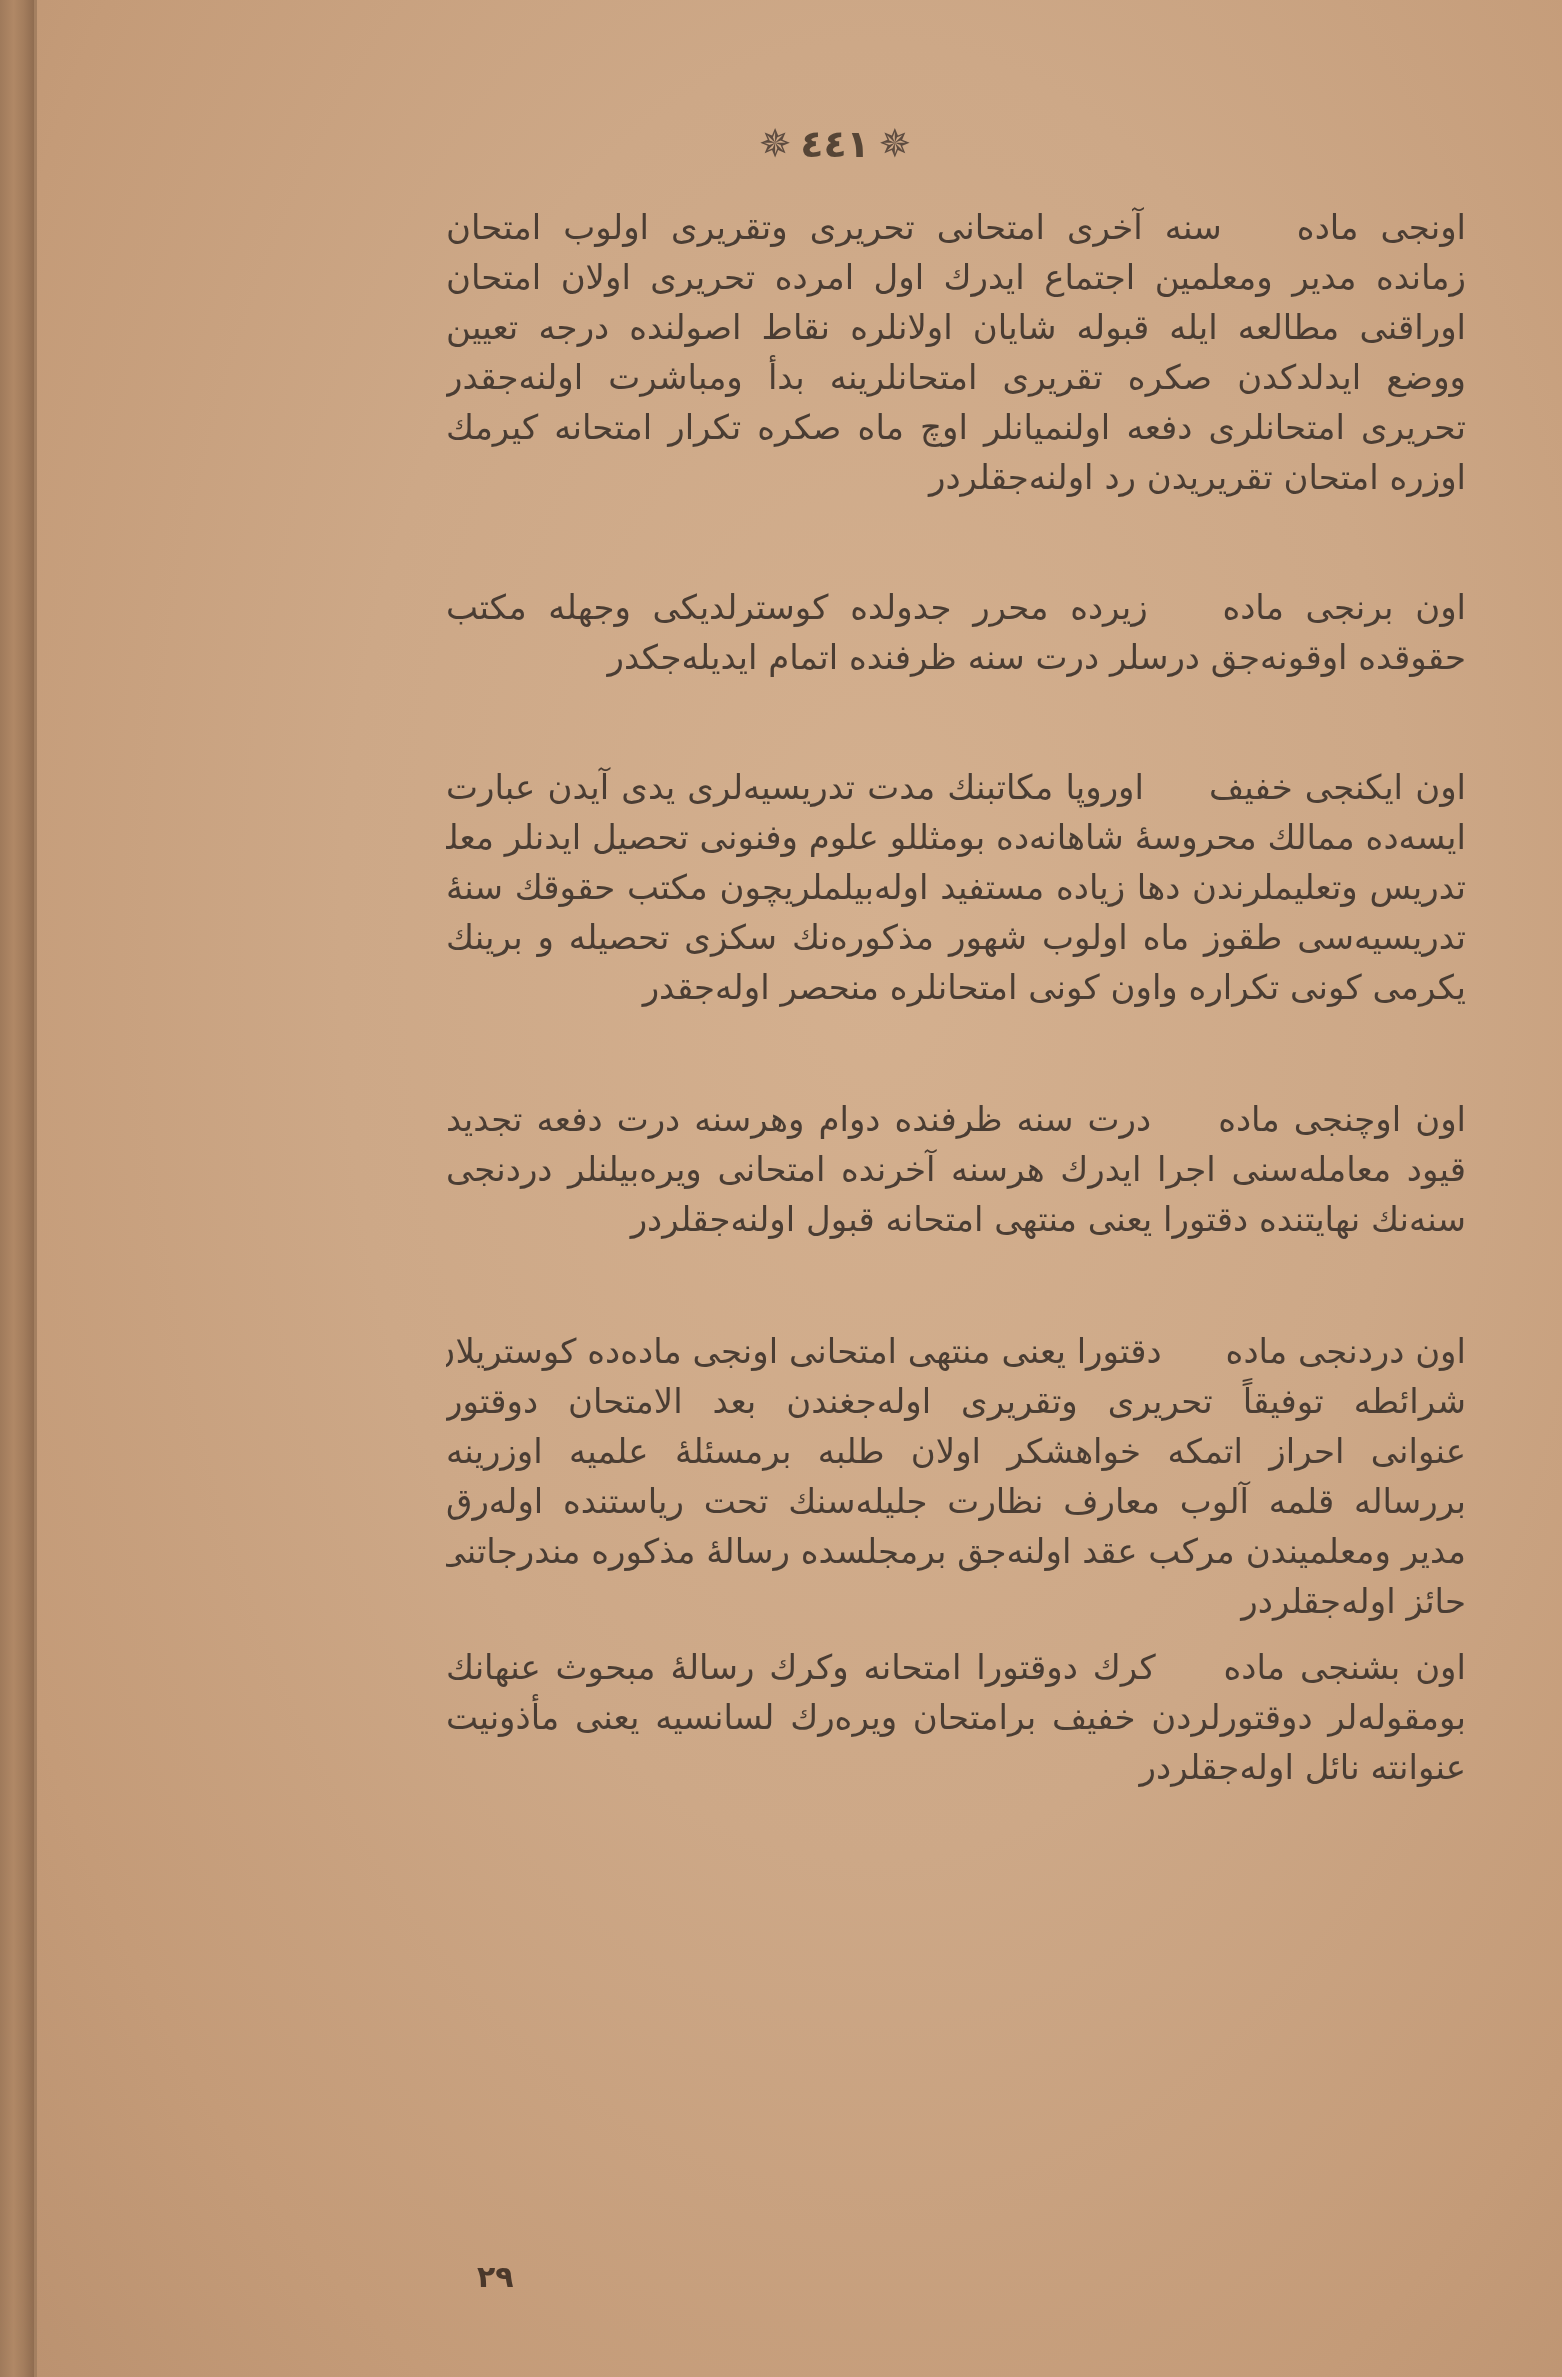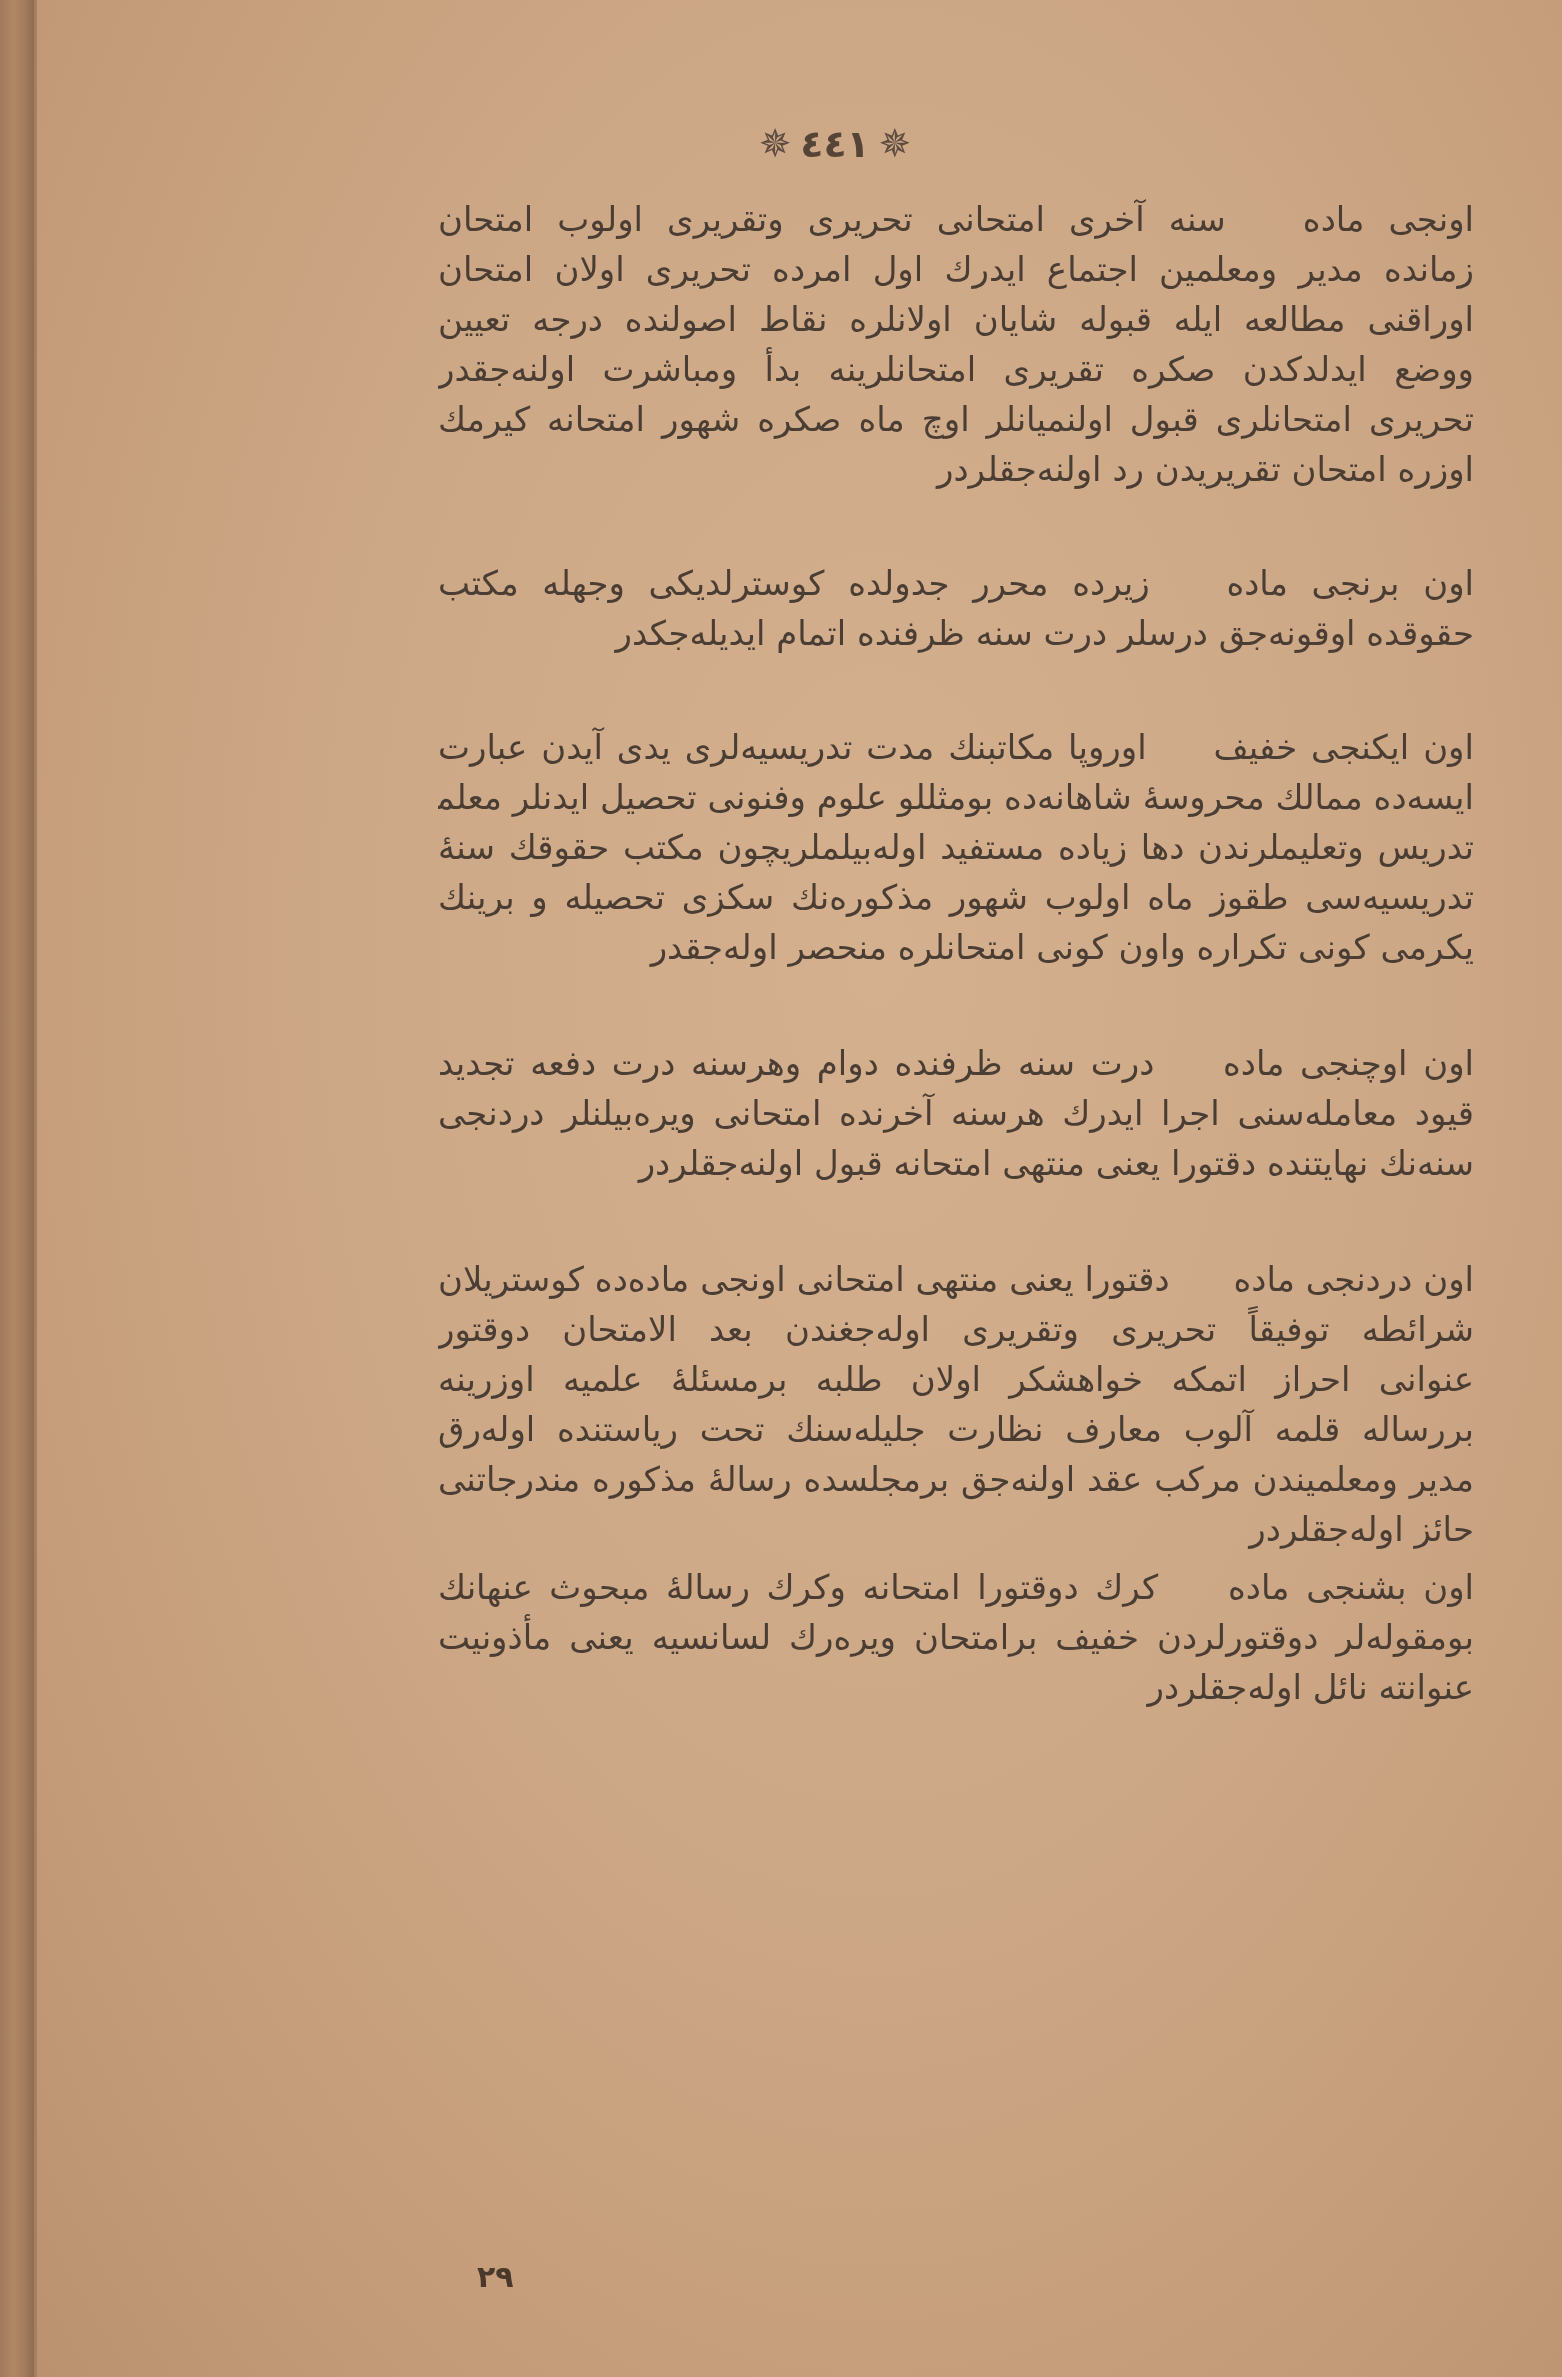--- a/index.html
+++ b/index.html
@@ -62,21 +62,21 @@
     position: absolute;
     left: 393px;
     width: 1052px;
     top: 186px;
     direction: rtl;
     color: #4a3d33;
     font-family: "DejaVu Sans", sans-serif;
     font-size: 34px;
   }
   .article {
-    margin: 8px;
+    margin: 16px;
   }
   .line {
     height: 50px;
     line-height: 50px;
     white-space: nowrap;
     text-align: justify;
     text-align-last: justify;
     overflow: hidden;
   }
   .line.last {
@@ -115,21 +115,21 @@
     <span class="ornament">✵</span>
   </div>
 
   <div class="text-block">
 
     <div class="article">
       <div class="line"><span class="heading-lead">اونجی ماده</span> <span>سنه آخری امتحانی تحریری وتقریری اولوب امتحان</span></div>
       <div class="line">زمانده مدیر ومعلمین اجتماع ایدرك اول امرده تحریری اولان امتحان</div>
       <div class="line">اوراقنی مطالعه ایله قبوله شایان اولانلره نقاط اصولنده درجه تعیین</div>
       <div class="line">ووضع ایدلدکدن صکره تقریری امتحانلرینه بدأ ومباشرت اولنه‌جقدر</div>
-      <div class="line">تحریری امتحانلری قبول اولنمیانلر اوچ ماه صکره شهور امتحانه کیرمك</div>
+      <div class="line">تحریری امتحانلری دفعه اولنمیانلر اوچ ماه صکره تکرار امتحانه کیرمك</div>
       <div class="line last">اوزره امتحان تقریریدن رد اولنه‌جقلردر</div>
     </div>
     <div class="article-gap small"></div>
 
     <div class="article">
       <div class="line"><span class="heading-lead">اون برنجی ماده</span> <span>زیرده محرر جدولده کوسترلدیکی وجهله مکتب</span></div>
       <div class="line last">حقوقده اوقونه‌جق درسلر درت سنه ظرفنده اتمام ایدیله‌جکدر</div>
     </div>
     <div class="article-gap small"></div>
 

